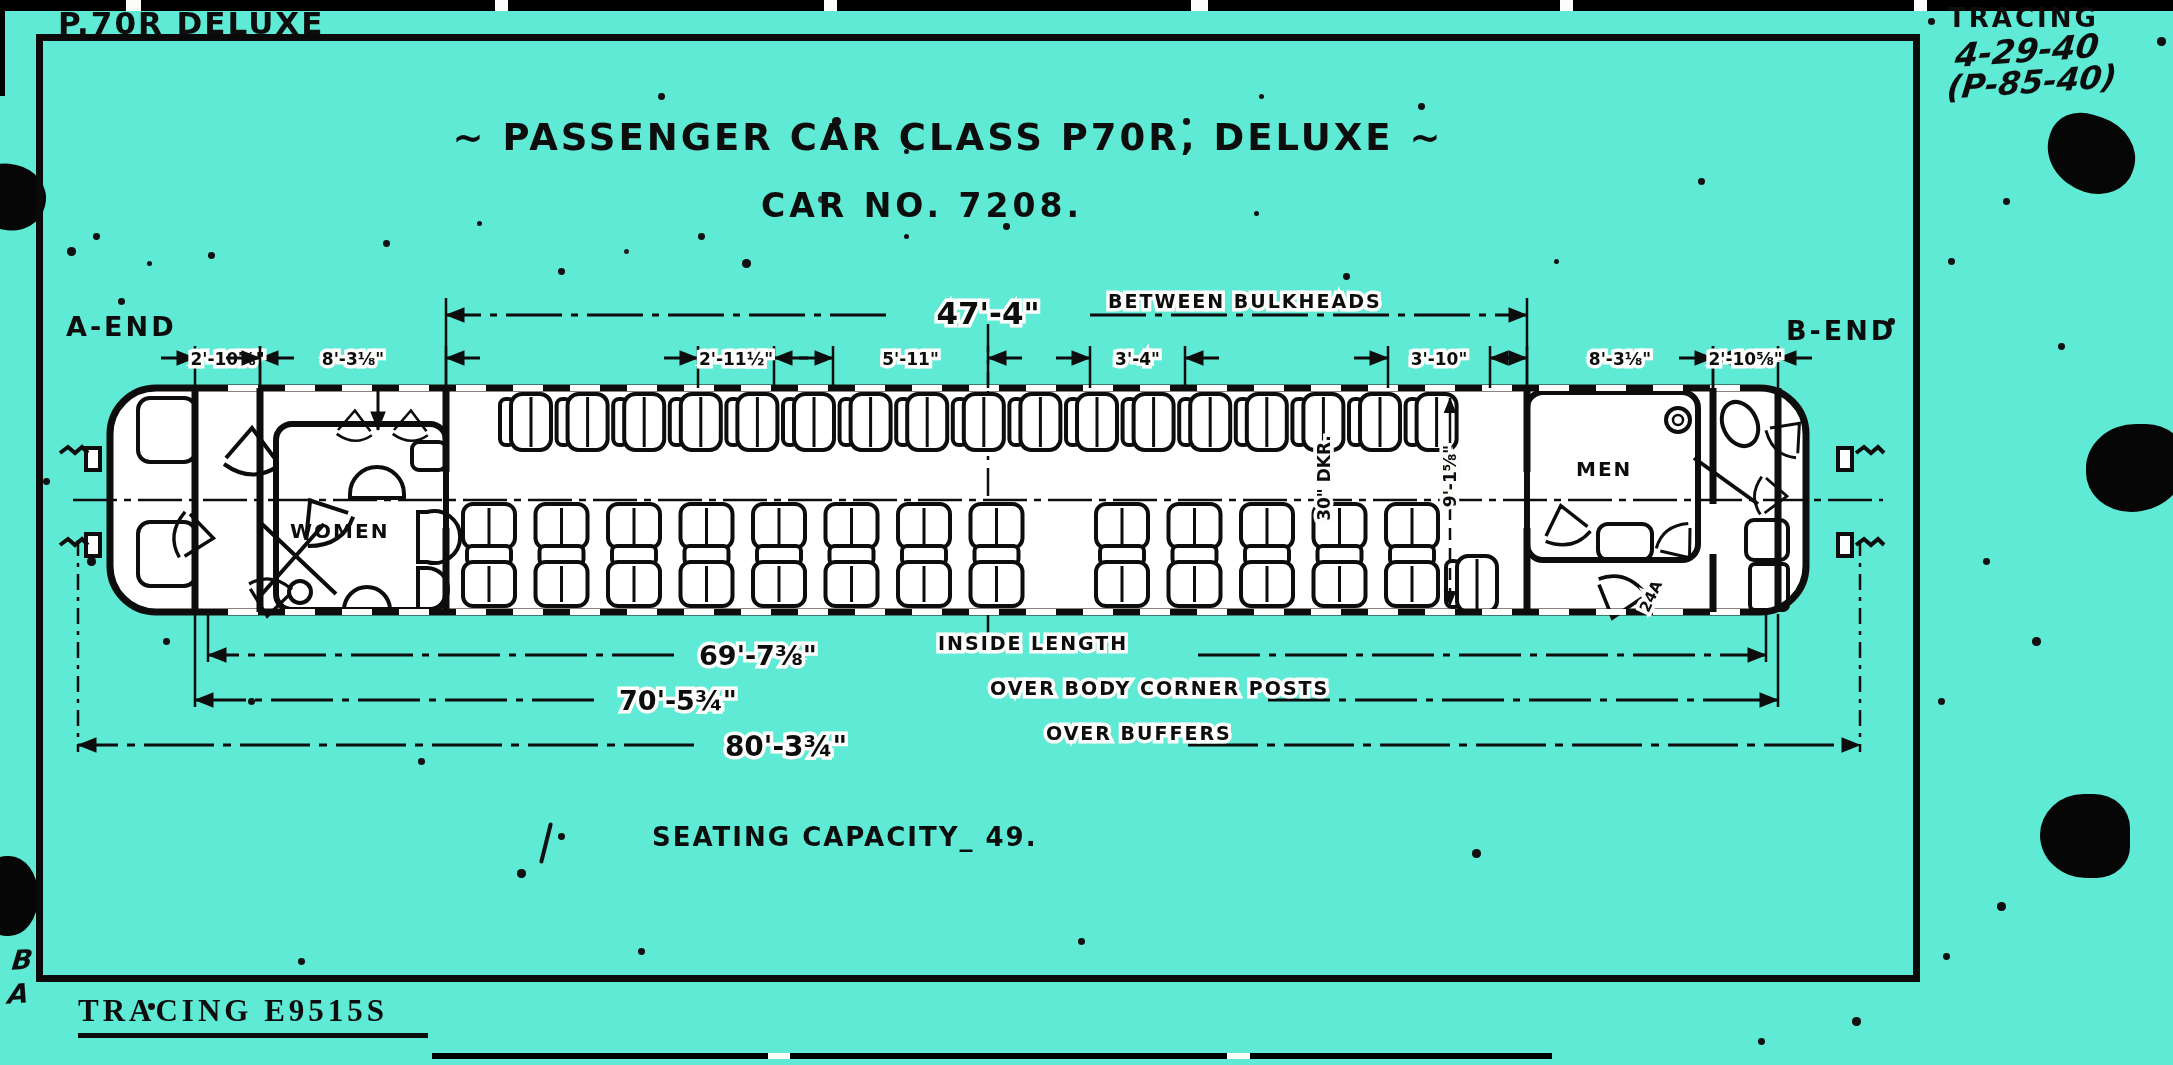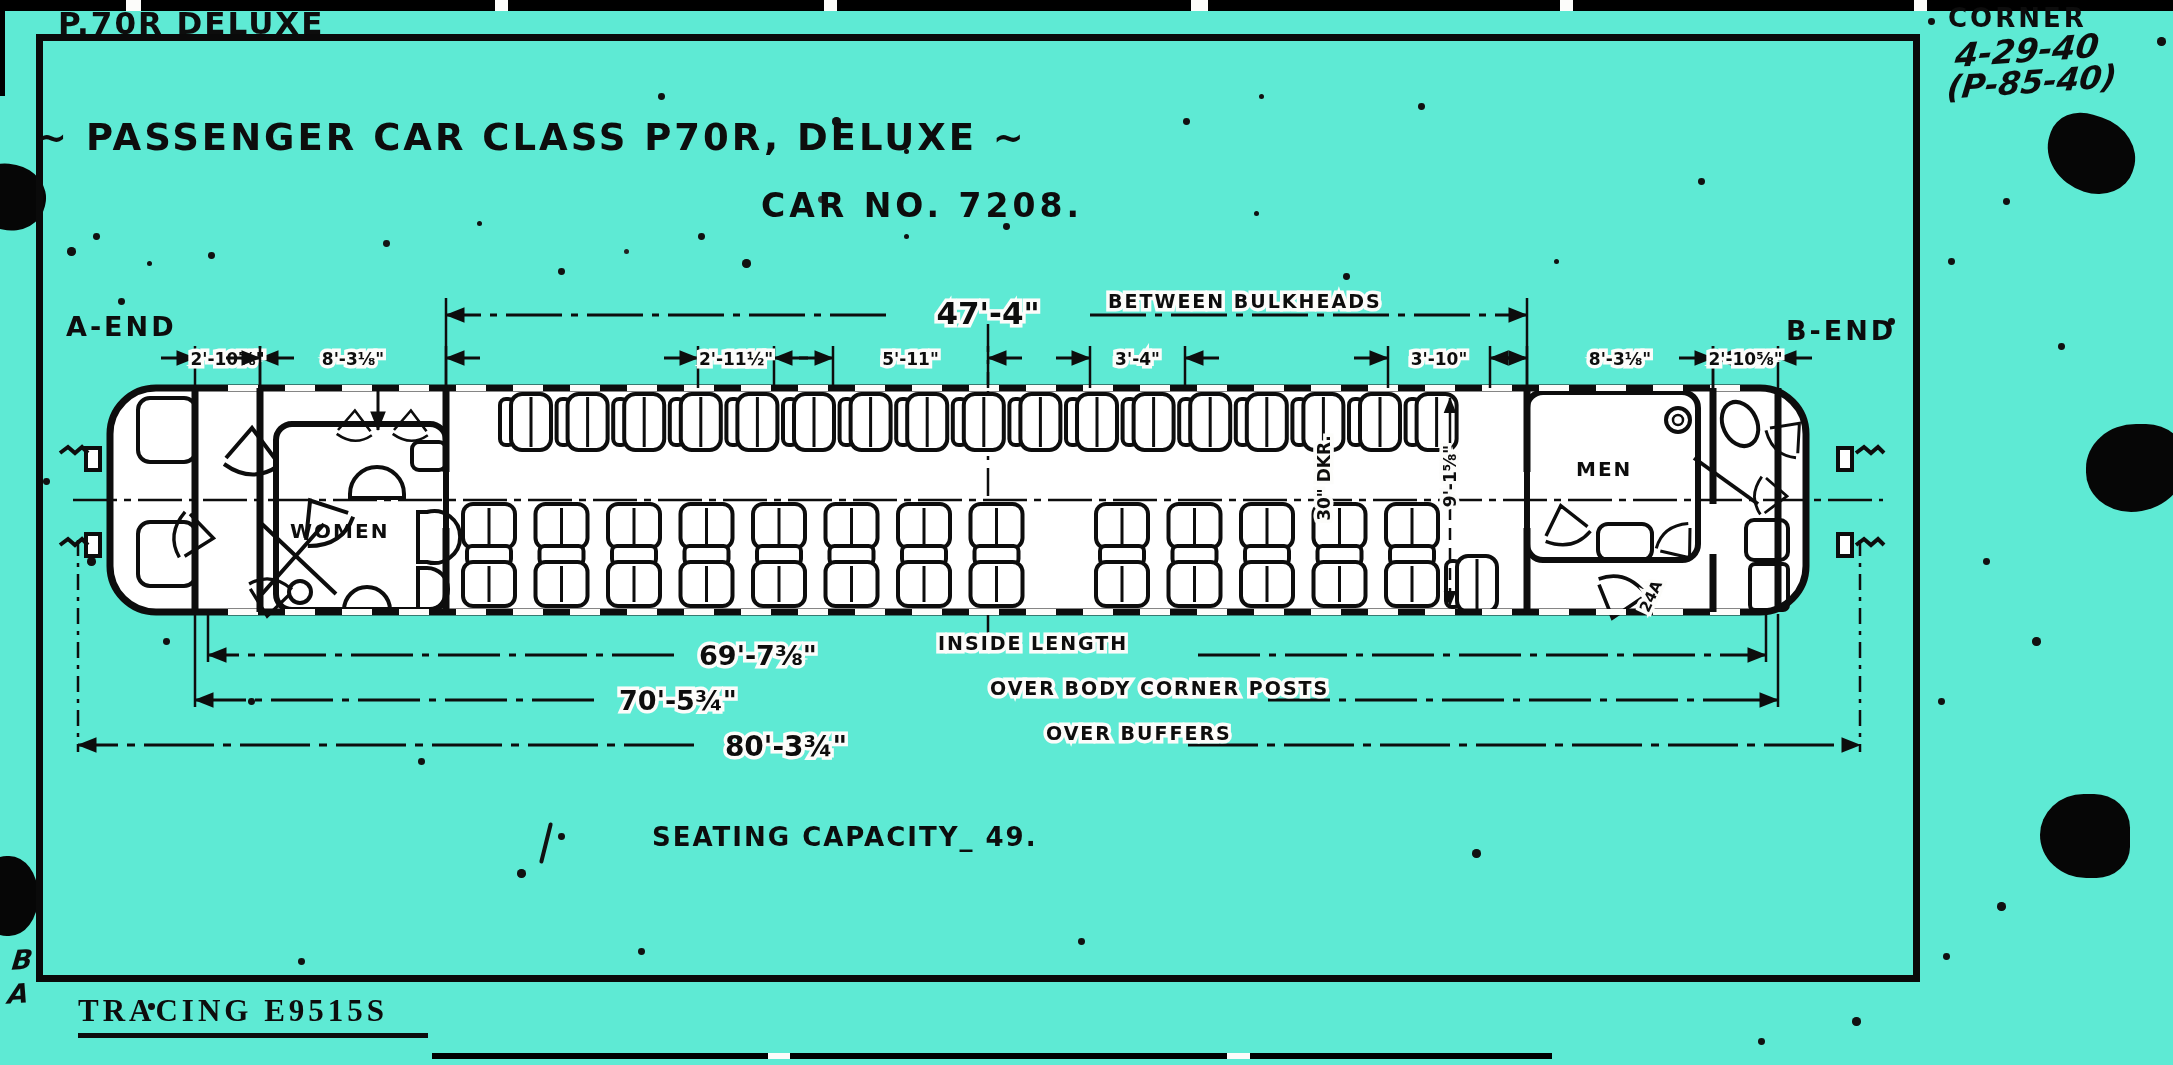--- a/index.html
+++ b/index.html
@@ -52,27 +52,27 @@
   <div id="scanbar-bottom"></div>
   <div class="blob" id="blob-l1"></div>
   <div class="blob" id="blob-l2"></div>
   <div class="blob" id="blob-r1"></div>
   <div class="blob" id="blob-r2"></div>
   <div class="blob" id="blob-r3"></div>
   <div id="sp"></div>
   <div id="stroke1"></div>
 
   <div class="t" style="left:58px;top:5px;font-size:31px;letter-spacing:2px;">P.70R DELUXE</div>
-  <div class="t" style="left:1948px;top:3px;font-size:26px;letter-spacing:3px;">CORNER</div>
+  <div class="t" style="left:1948px;top:3px;font-size:26px;letter-spacing:3px;">TRACING</div>
   <div class="t hand" style="left:1956px;top:31px;font-size:33px;font-style:italic;">4-29-40</div>
   <div class="t hand" style="left:1948px;top:63px;font-size:32px;font-style:italic;">(P-85-40)</div>
 
   <div id="frame"></div>
 
-  <div class="t" style="left:36px;top:116px;width:1884px;font-size:37px;letter-spacing:3px;padding-right:60px;box-sizing:border-box;">~ PASSENGER CAR CLASS P70R, DELUXE ~</div>
+  <div class="t" style="left:36px;top:116px;width:1884px;text-align:center;font-size:37px;letter-spacing:3px;padding-right:60px;box-sizing:border-box;">~ PASSENGER CAR CLASS P70R, DELUXE ~</div>
   <div class="t" style="left:36px;top:186px;width:1884px;text-align:center;font-size:33px;letter-spacing:4px;padding-right:112px;box-sizing:border-box;">CAR NO. 7208.</div>
 
   <svg id="plan-svg" style="position:absolute;left:38px;top:272px;" width="1880" height="500" viewBox="0 0 1880 500">
     <defs>
       <marker id="arr" viewBox="0 0 10 10" refX="9.5" refY="5" markerWidth="6.5" markerHeight="6.5" orient="auto">
         <path d="M0,1 L10,5 L0,9 z" fill="#0d0d0d"></path>
       </marker>
       <g id="sym-seat-single" stroke="#0d0d0d" fill="#fff" stroke-width="4">
         <rect x="0" y="5" width="14" height="46" rx="6"></rect>
         <rect x="11" y="0" width="40" height="56" rx="11"></rect>

